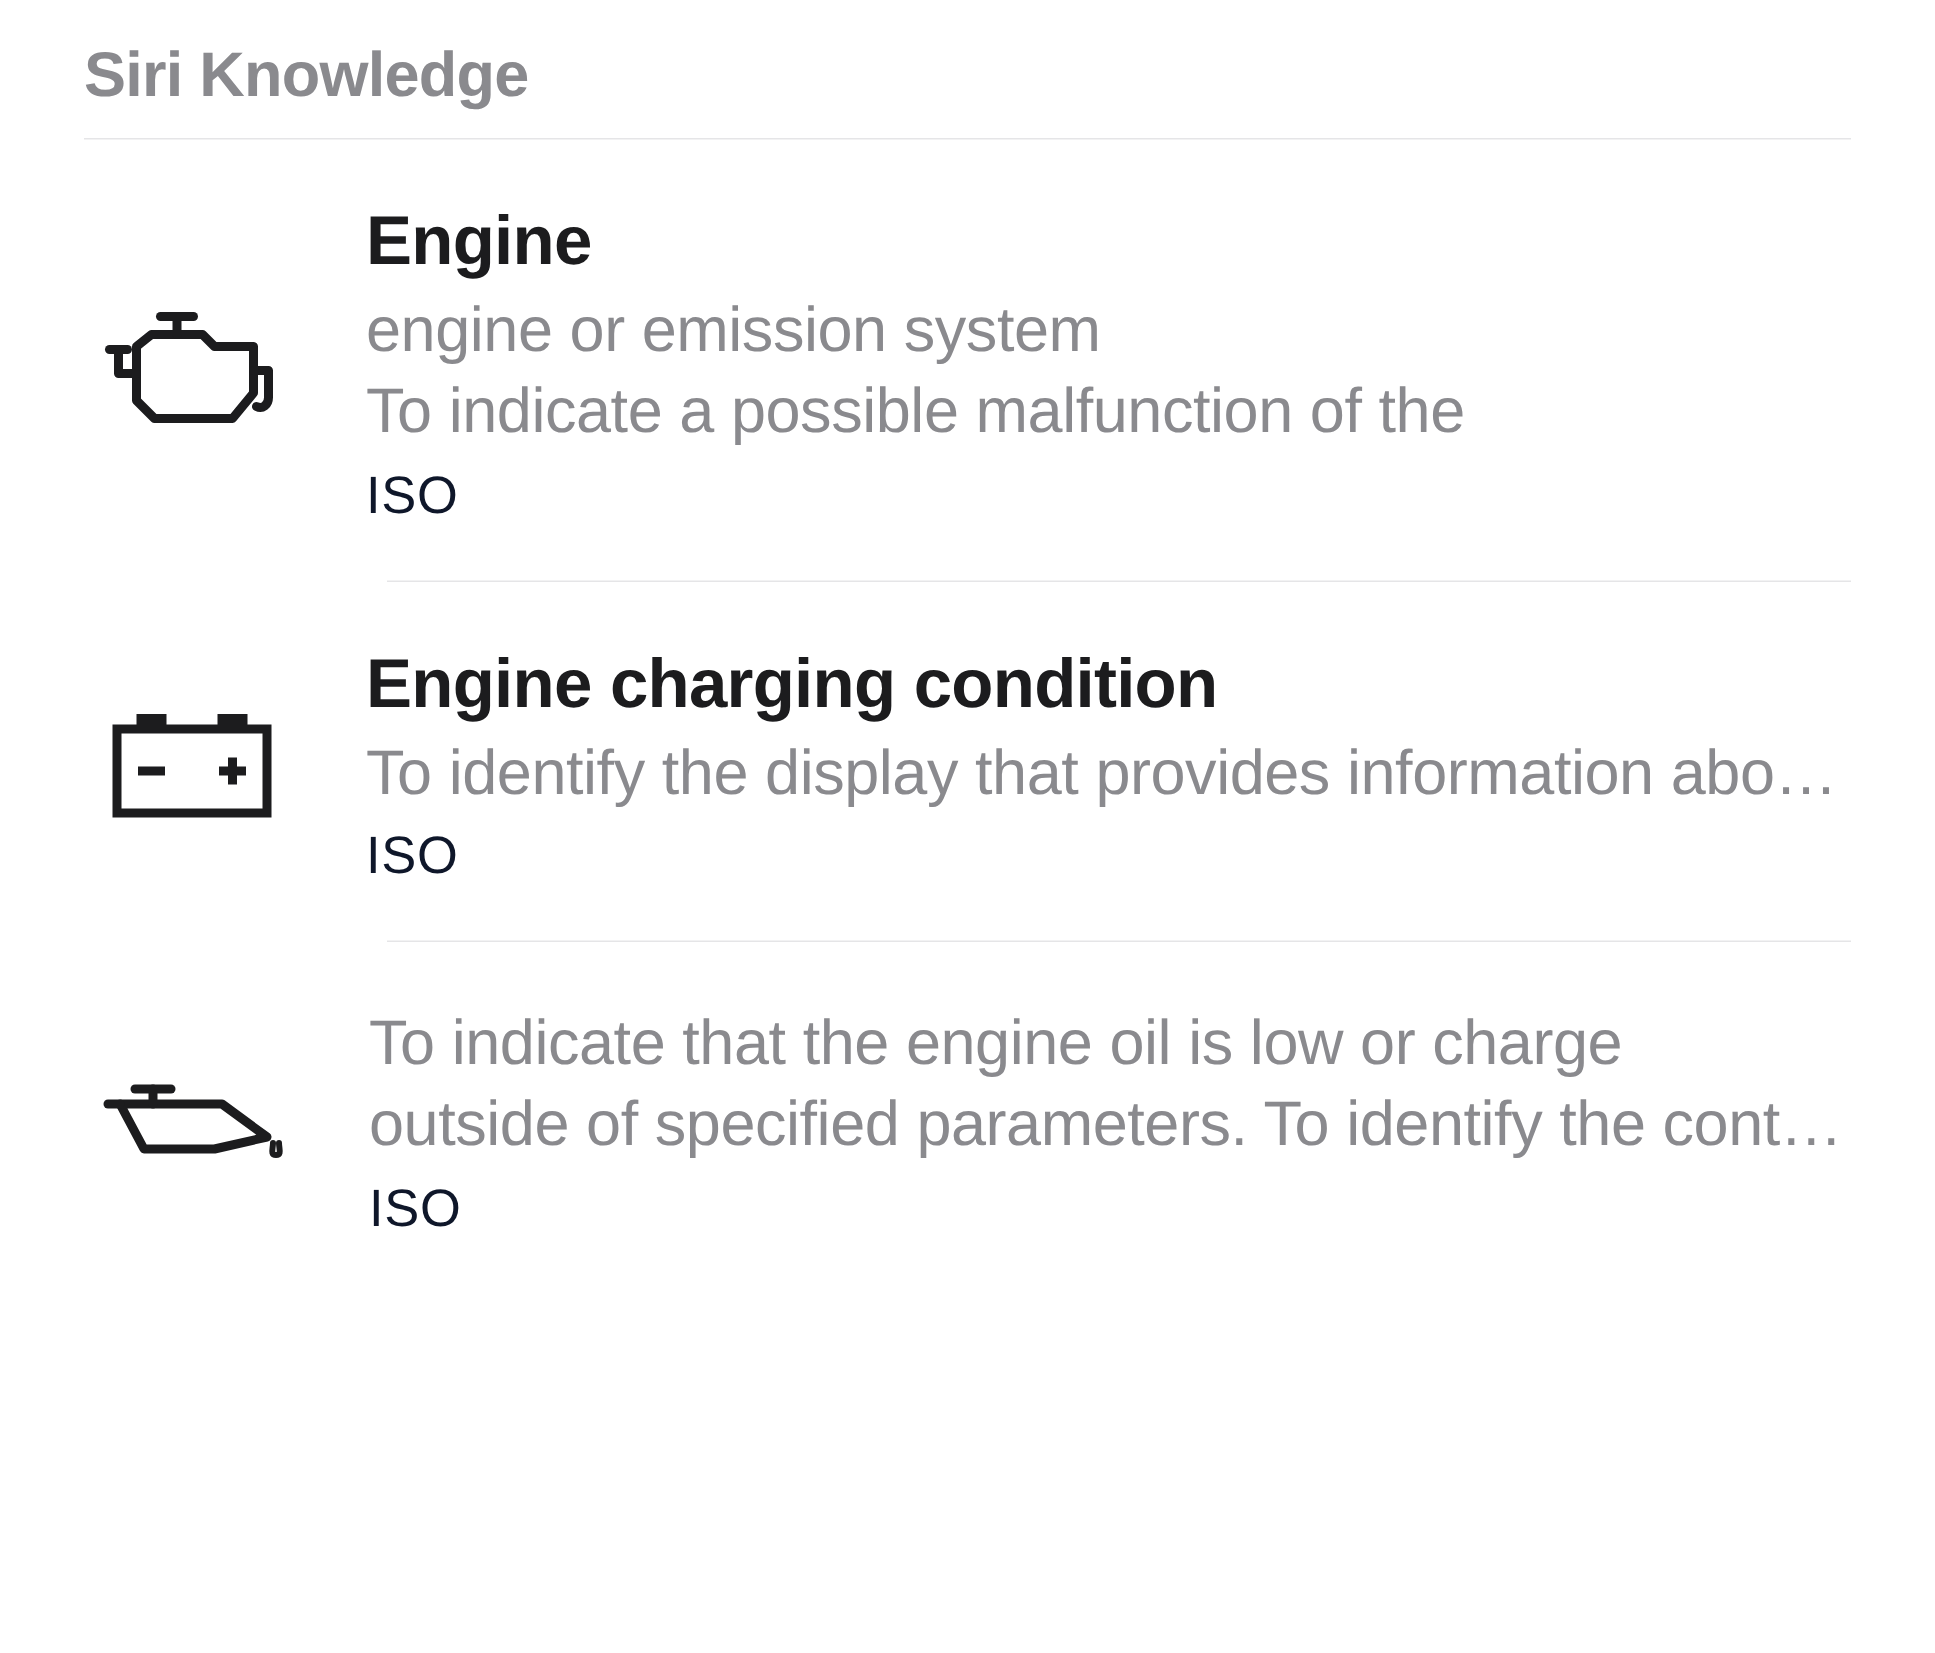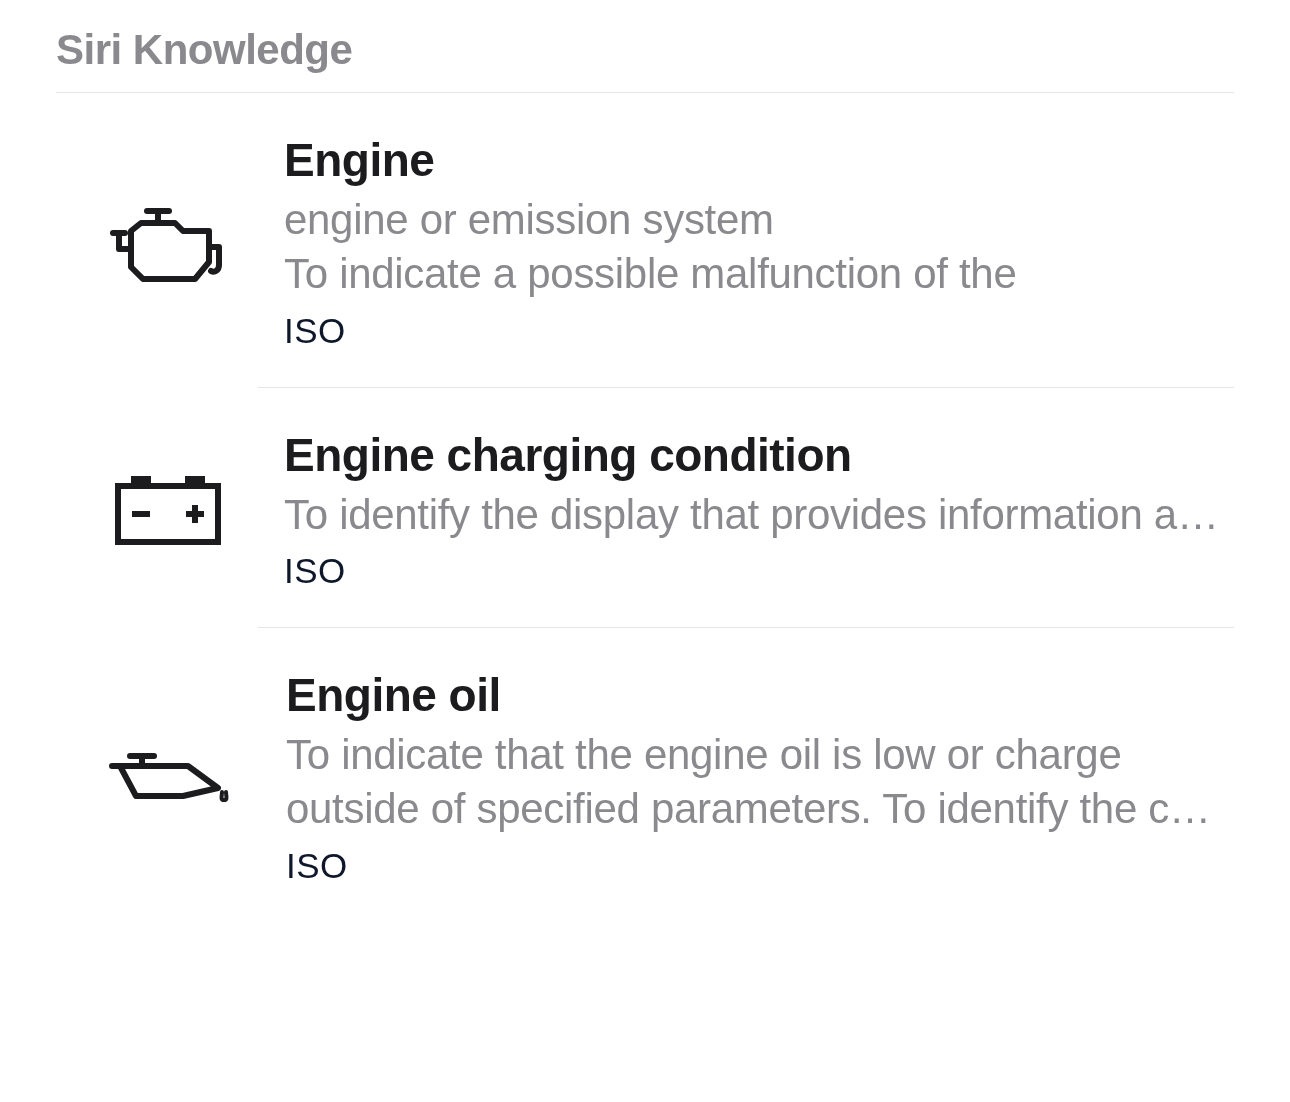--- a/index.html
+++ b/index.html
@@ -23,21 +23,20 @@
     .header-divider {
       border: none;
       border-top: 1px solid #e5e5e7;
       margin: 0 56px;
     }
     .list-item {
       display: flex;
       align-items: center;
       padding: 40px 56px 36px 68px;
       gap: 56px;
-      margin-left: 40px;
     }
     .icon-wrap {
       flex: 0 0 120px;
       display: flex;
       align-items: center;
       justify-content: center;
     }
     .icon-wrap svg {
       display: block;
       stroke: #1c1c1e;
@@ -146,20 +145,19 @@
 
       <path d="M34 18 L34 8"></path>
       <path d="M22 8 L46 8"></path>
 
       <path d="M12 18 L4 18"></path>
 
       <path d="M114 44 C114 48 112 52 116 52 C120 52 118 48 118 44" stroke-width="4"></path>
     </svg>
   </div>
   <div class="item-text">
-    <div class="item-title">Engine oil</div>
     <div class="item-desc">
       <span class="line">To indicate that the engine oil is low or charge</span>
       <span class="line">outside of specified parameters. To identify the control for oil.</span>
     </div>
     <div class="item-source">ISO</div>
   </div>
 </div>
 
 </body></html>

